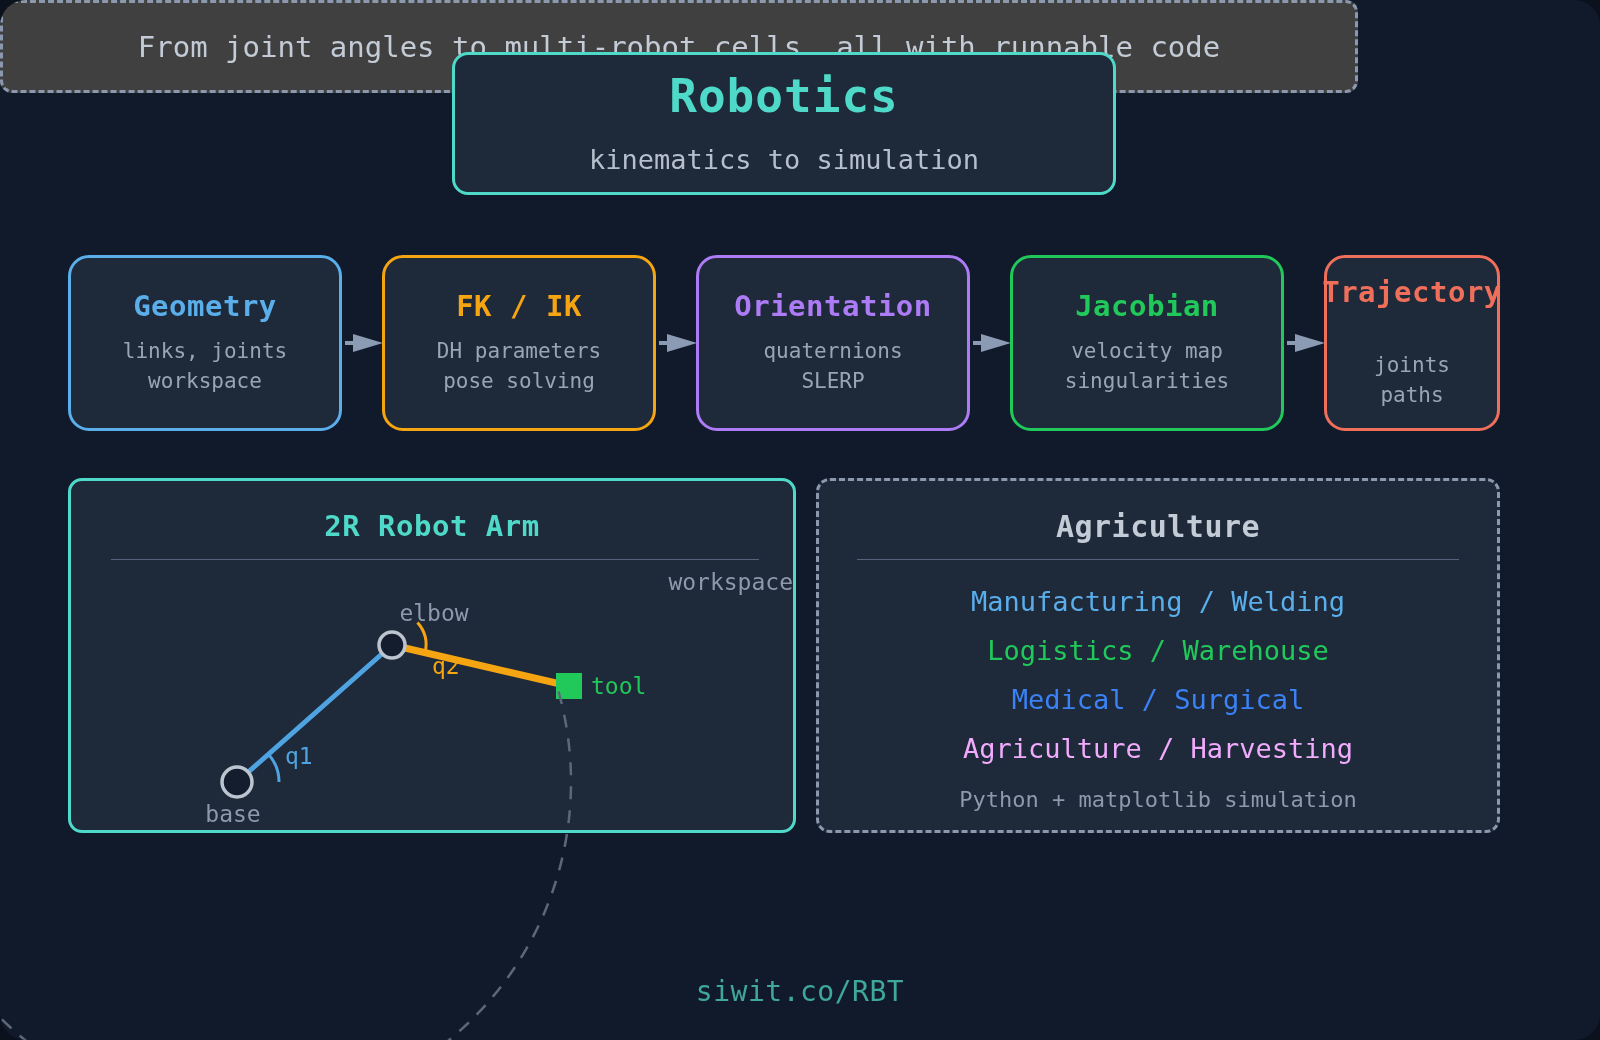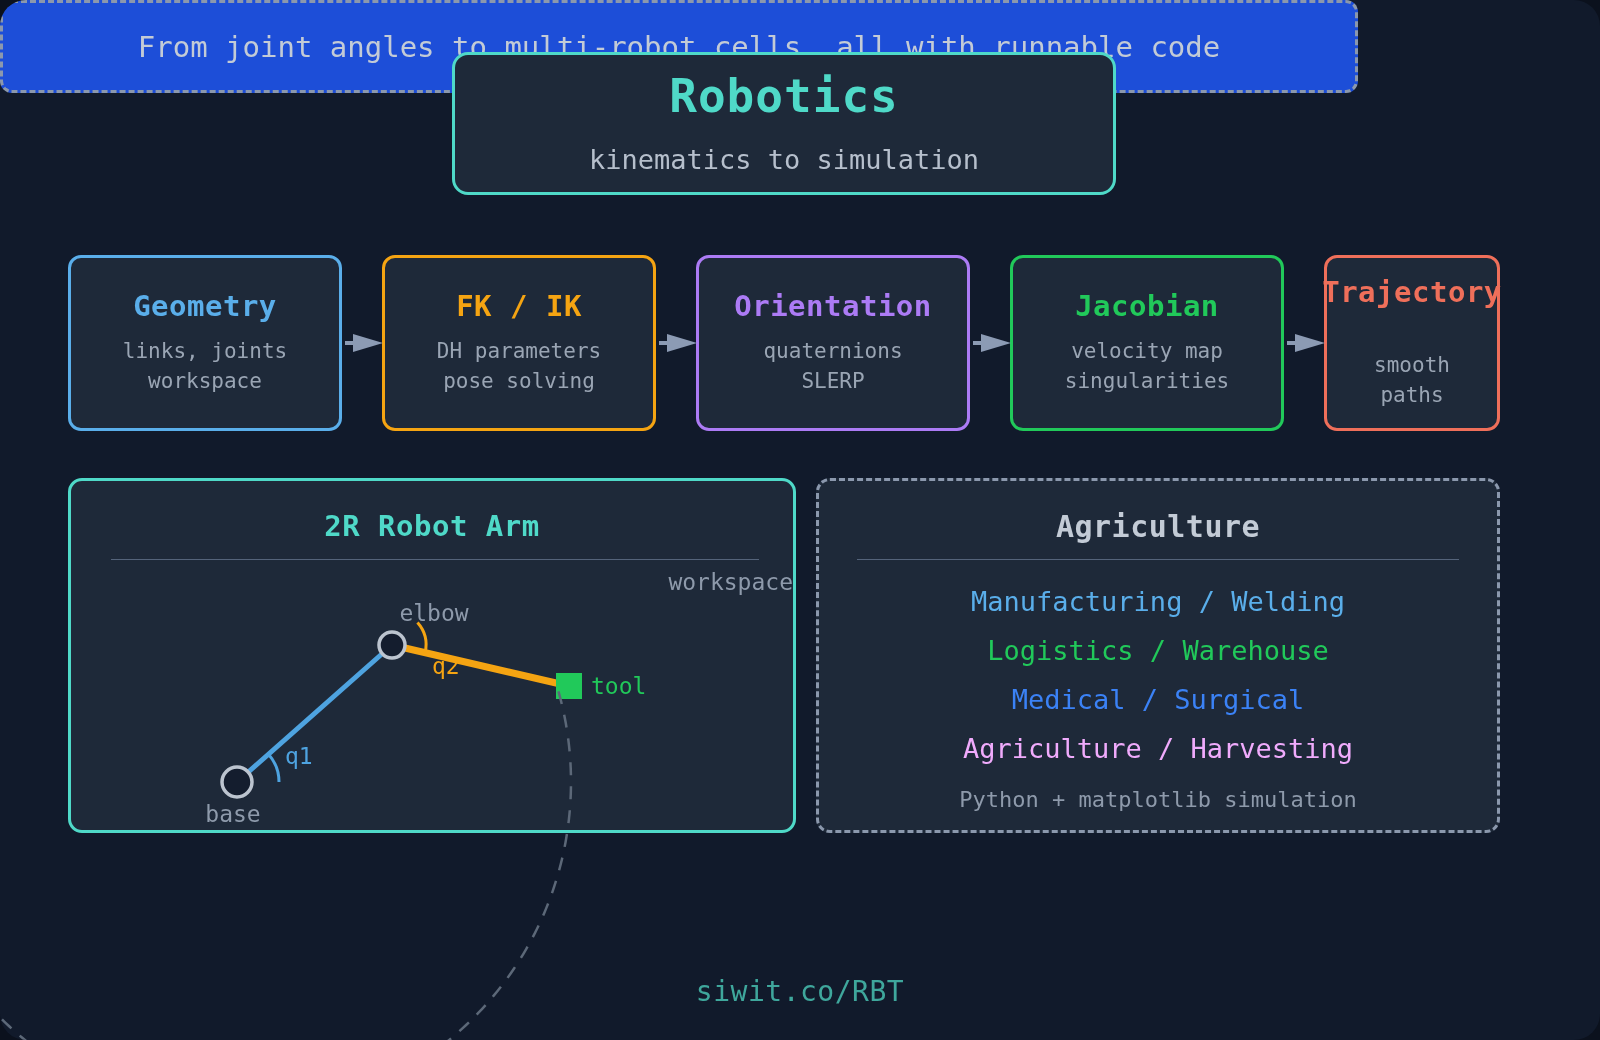--- a/index.html
+++ b/index.html
@@ -60,21 +60,21 @@
   #pipeline {
     position: absolute;
     left: 0; top: 255px;
     width: 1600px; height: 176px;
   }
   .stage {
     position: absolute;
     top: 0;
     height: 176px;
     background: #1e2939;
-    border-radius: 13px;
+    border-radius: 21px;
     border-width: 3px;
     border-style: solid;
     box-sizing: border-box;
     display: flex;
     flex-direction: column;
     align-items: center;
     justify-content: center;
     overflow: visible;
   }
   .stage-title {
@@ -178,21 +178,21 @@
     text-align: center;
     font-size: 22px;
     color: #8e9aab;
     white-space: nowrap;
   }
 
   
   #tagline-card {
     left: 108px; top: 865px;
     width: 1352px; height: 87px;
-    background: #1d4ed8;
+    background: #404040;
     border: 3px dashed #8b98ad;
     border-radius: 12px;
     display: flex;
     align-items: center;
     justify-content: center;
     text-align: right;
   }
   #tagline-text {
     font-size: 29px;
     color: #c3cbd6;
@@ -246,21 +246,21 @@
       <div class="stage" style="left: 1010px; width: 274px; border-color: rgb(33, 201, 90);">
         <div class="stage-title" style="color: rgb(33, 201, 90);">Jacobian</div>
         <div class="stage-lines">
           <div>velocity map</div>
           <div>singularities</div>
         </div>
       </div>
       <div class="stage" style="left: 1324px; width: 176px; border-color: rgb(239, 111, 90); gap: 28px;">
         <div class="stage-title" style="color: rgb(239, 111, 90);">Trajectory</div>
         <div class="stage-lines">
-          <div>smooth</div>
+          <div>joints</div>
           <div>paths</div>
         </div>
       </div>
       <svg class="arrow" width="44" height="24" viewBox="0 0 44 24" style="left: 345px;">
         <rect x="0" y="10" width="12" height="4" fill="#8c9bb4"></rect>
         <polygon points="8,3 38,12 8,21" fill="#8c9bb4"></polygon>
       </svg>
       <svg class="arrow" width="44" height="24" viewBox="0 0 44 24" style="left: 659px;">
         <rect x="0" y="10" width="12" height="4" fill="#8c9bb4"></rect>
         <polygon points="8,3 38,12 8,21" fill="#8c9bb4"></polygon>

